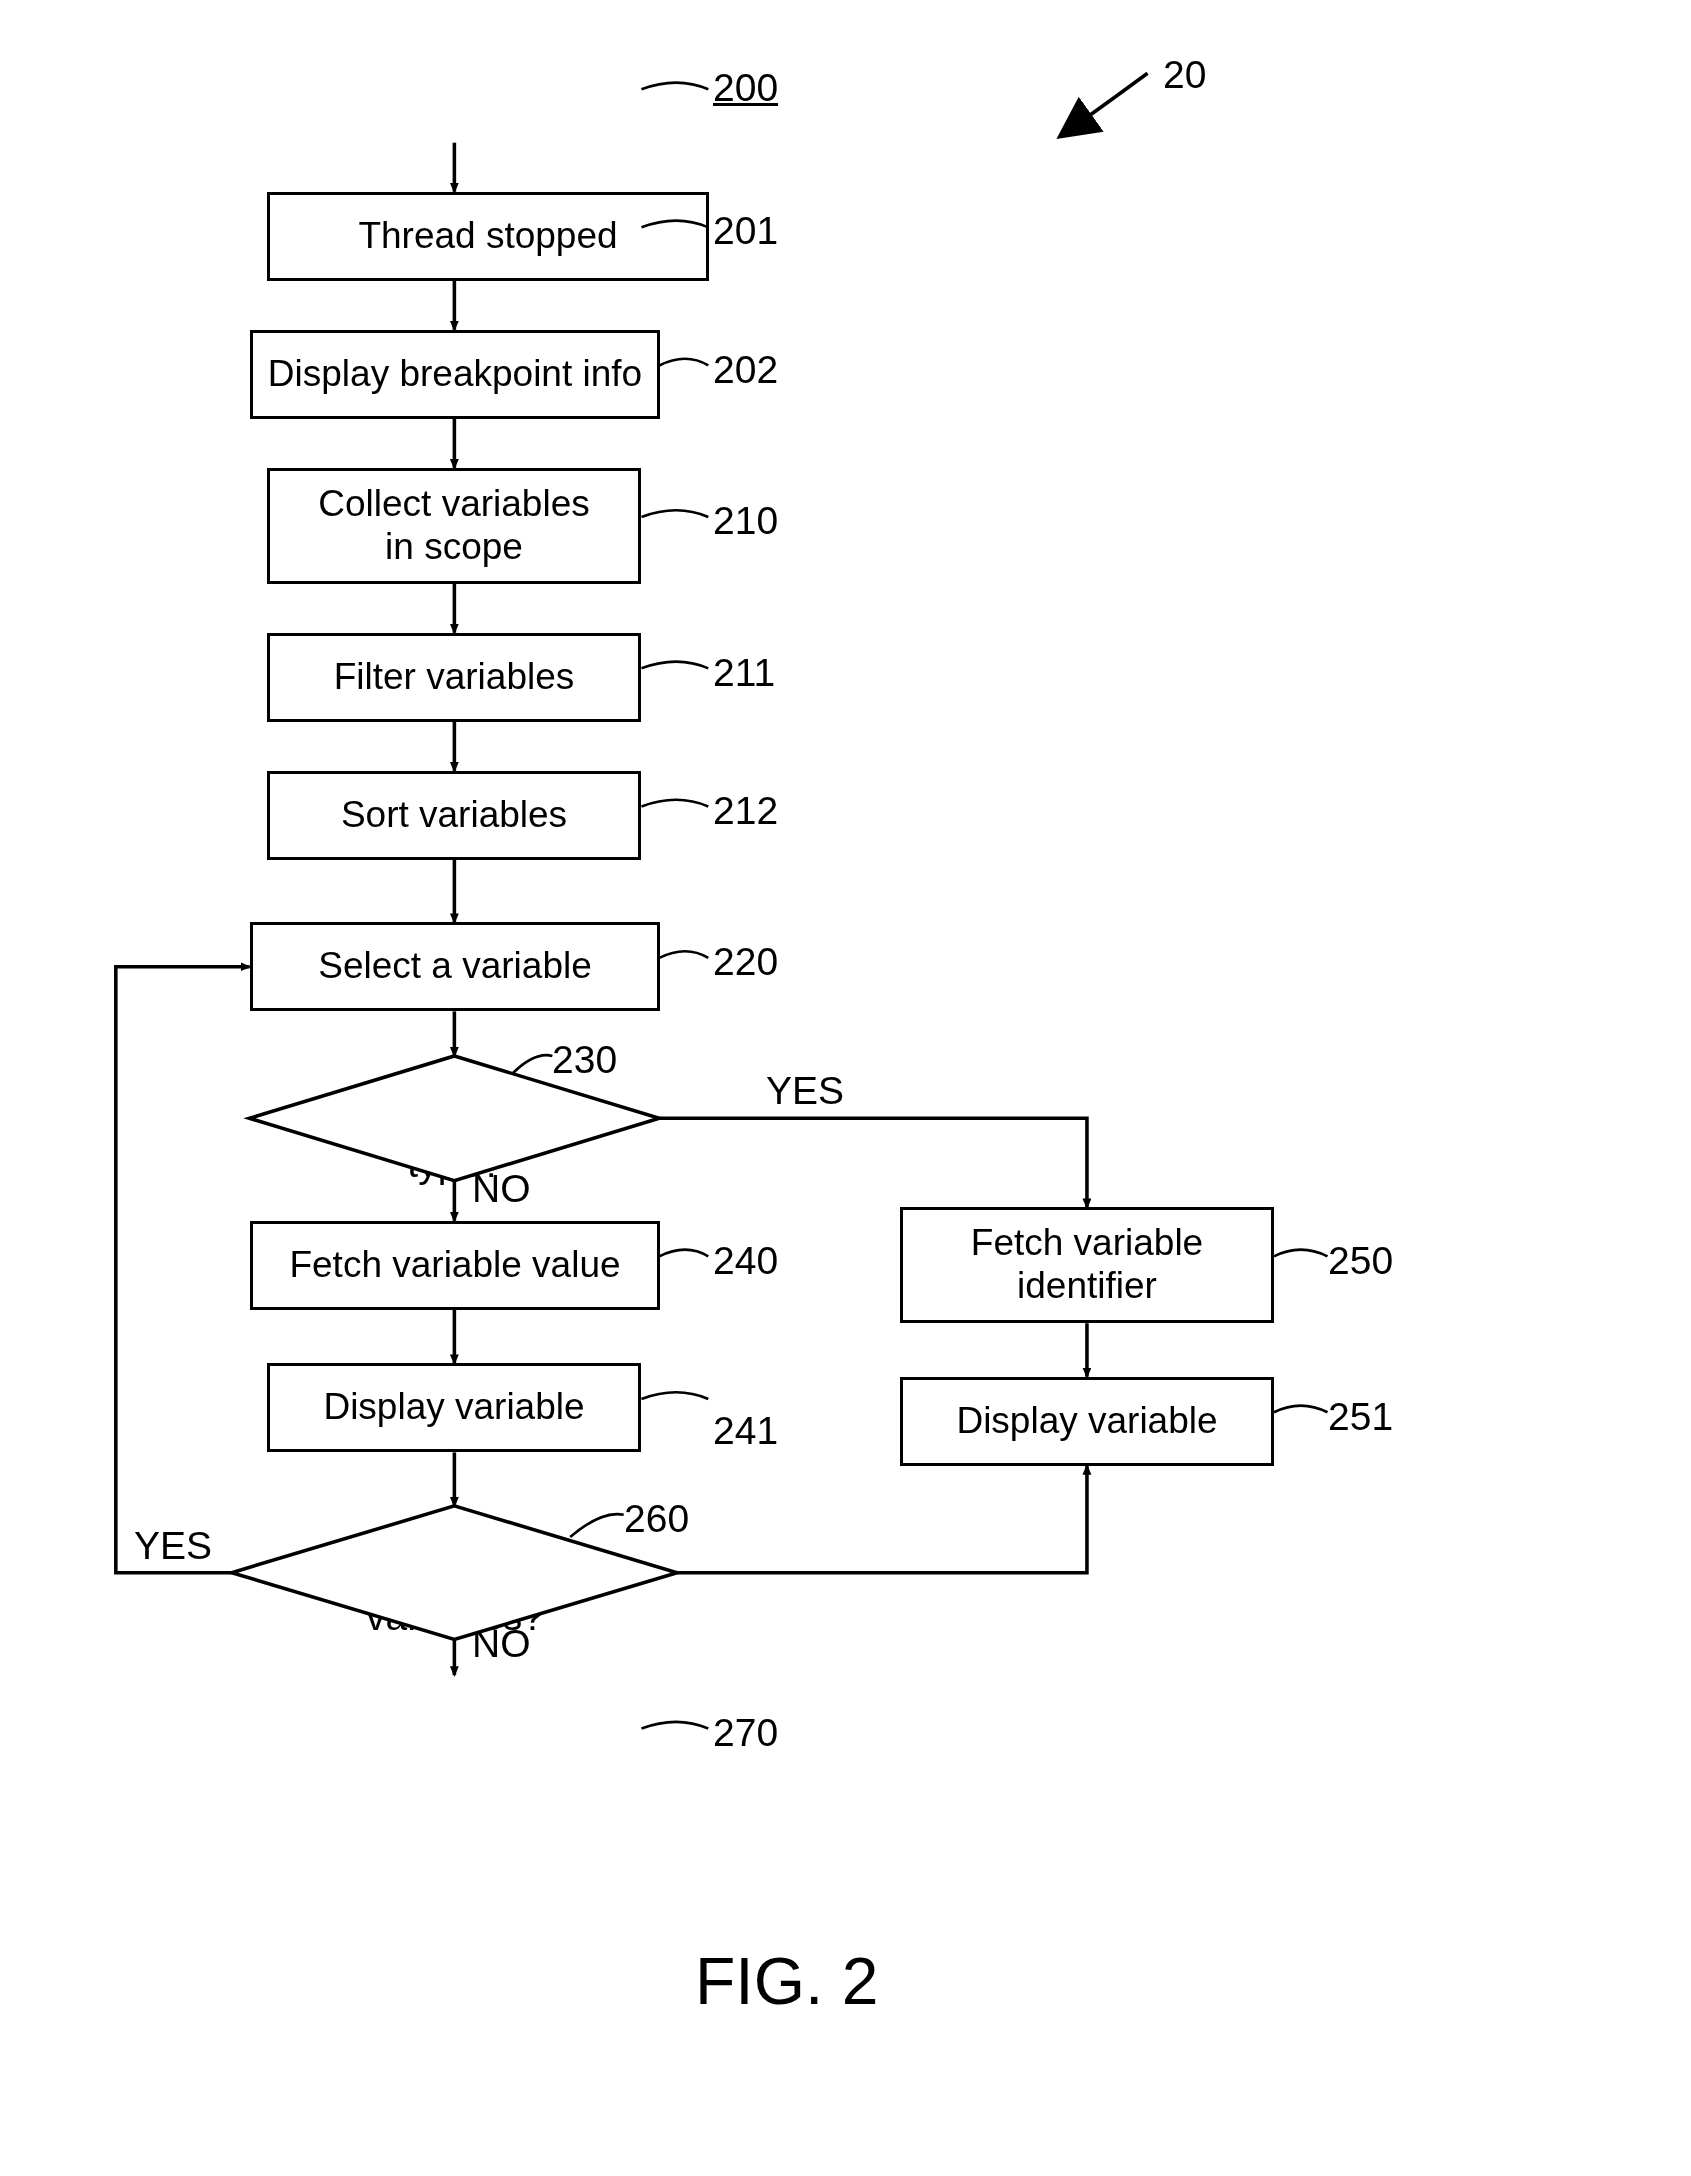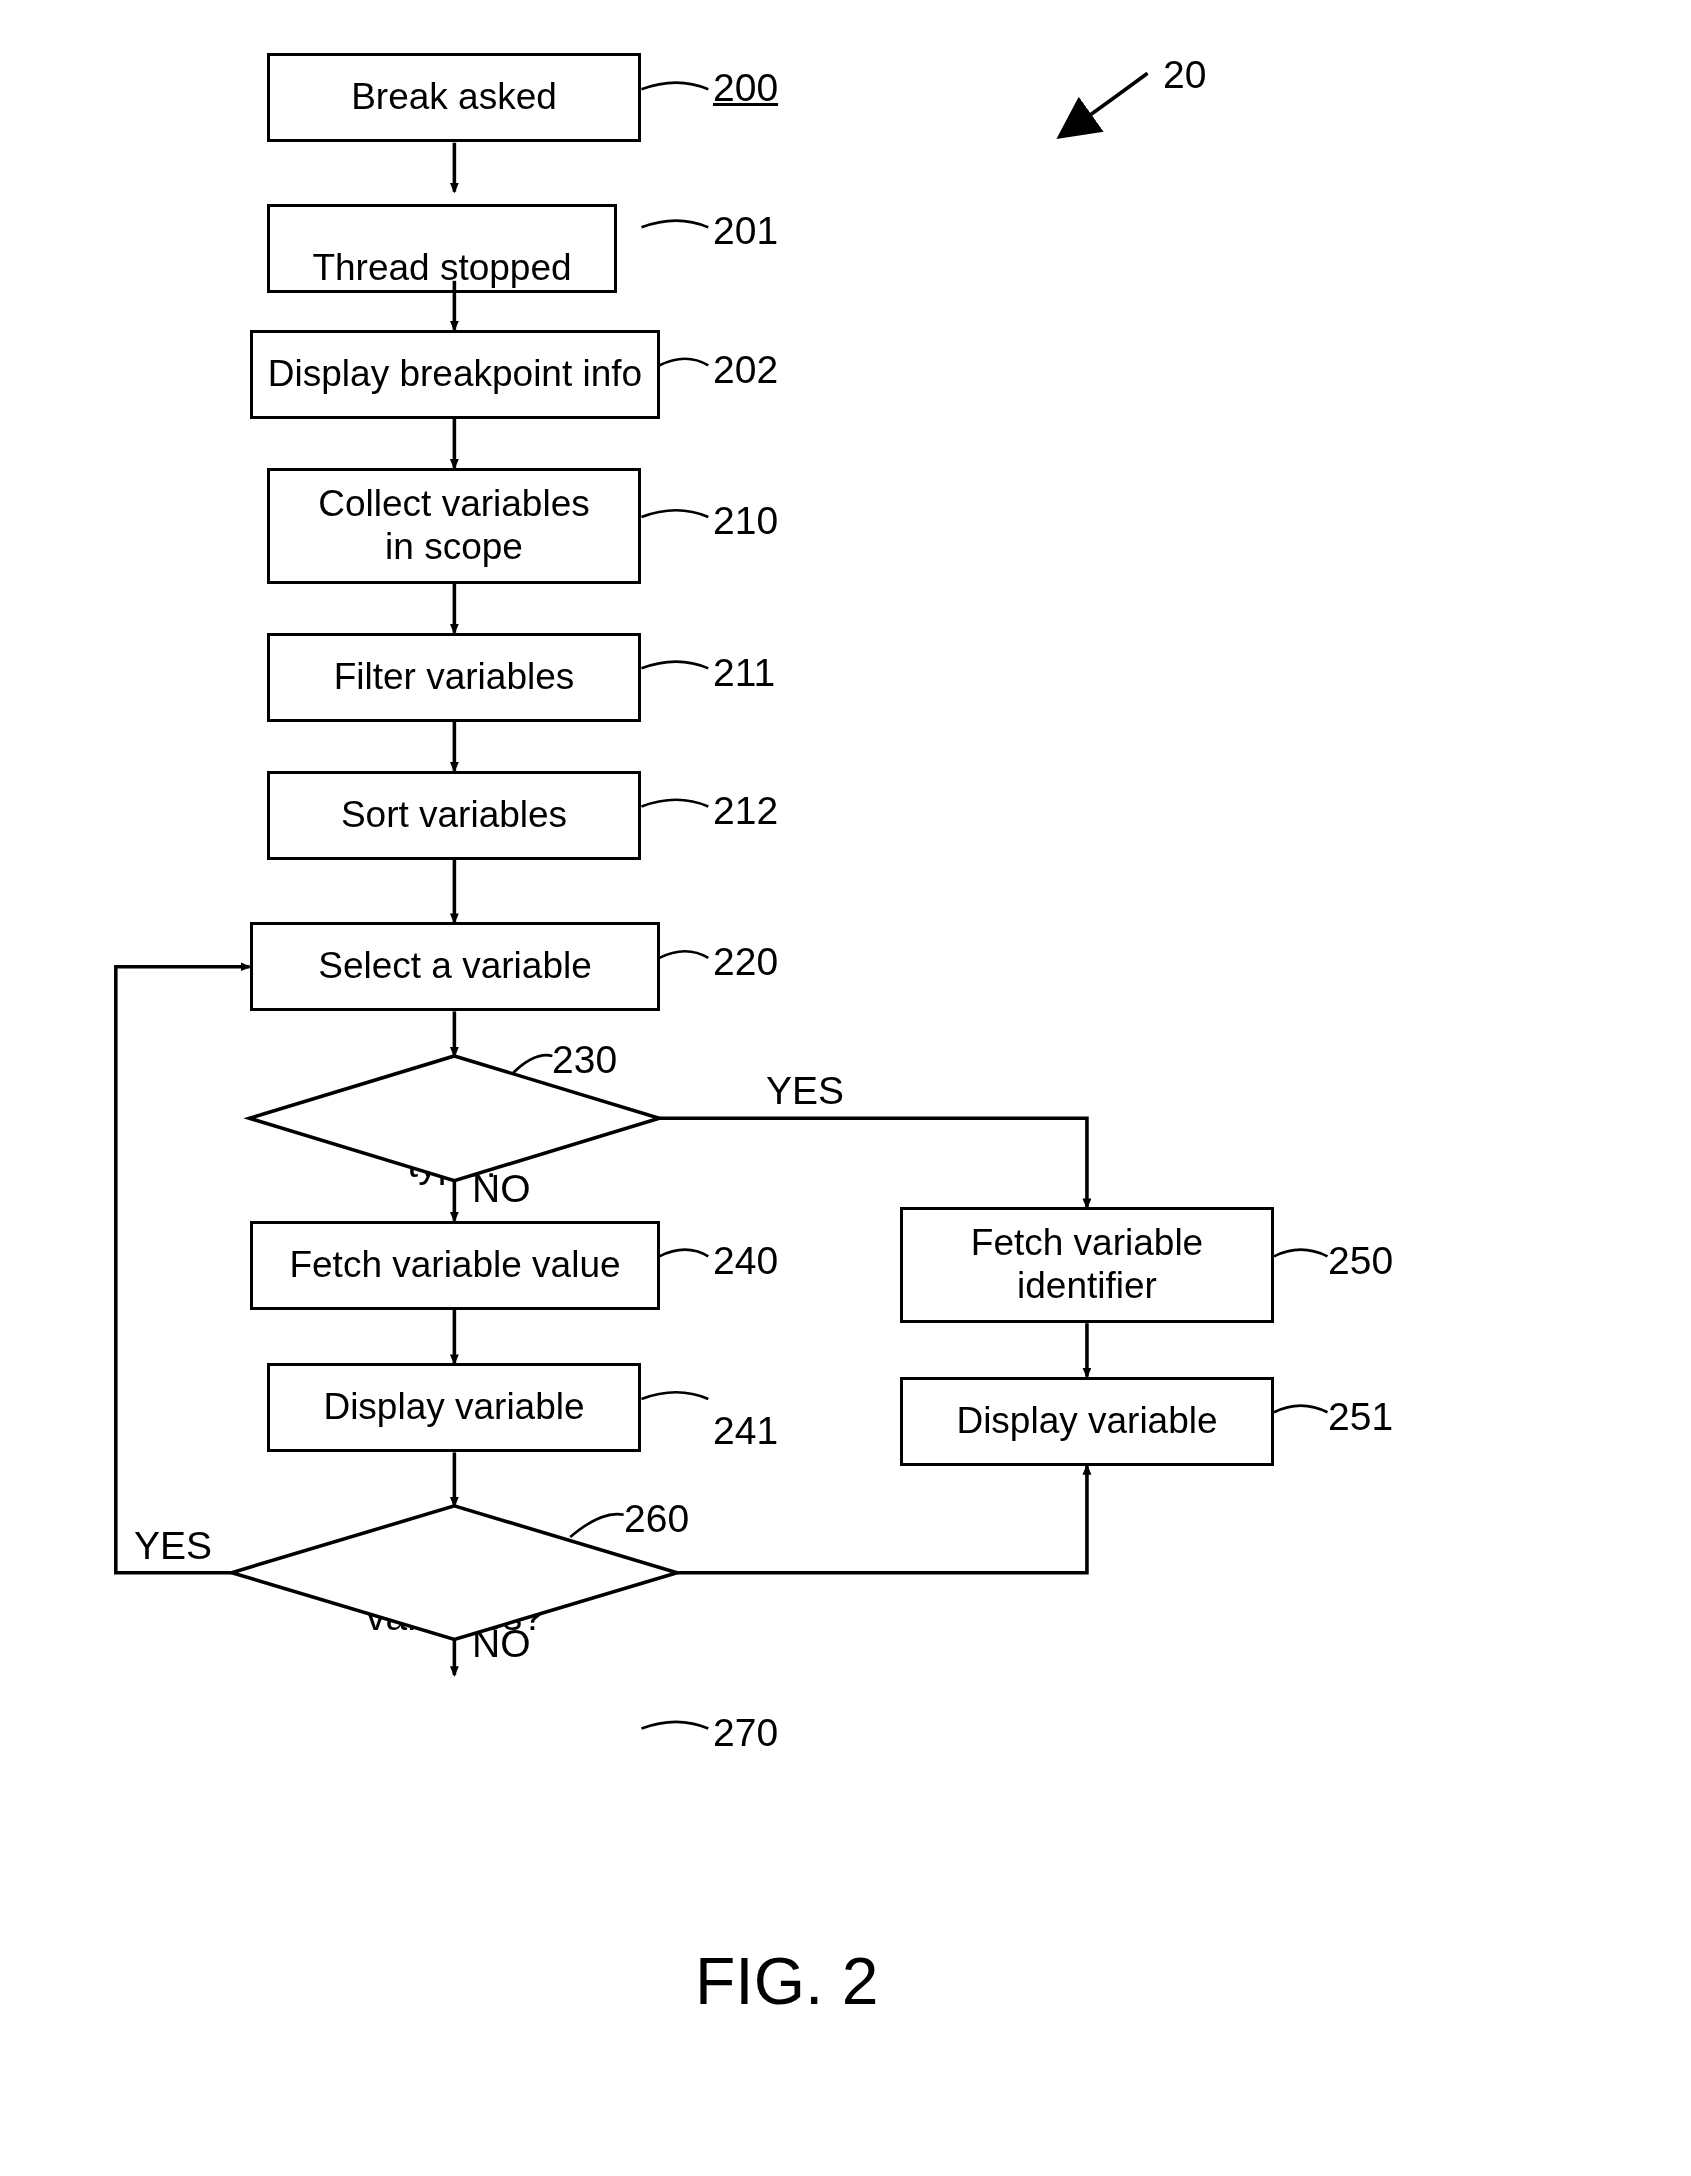--- a/index.html
+++ b/index.html
@@ -52,24 +52,21 @@
   <div class="label" style="left:1163px; top:53px;">20</div>
   <svg class="overlay" viewBox="0 0 1898 2442" width="1691" height="2176">
     <defs>
       <marker id="ah" markerWidth="14" markerHeight="14" refX="3" refY="6" orient="auto" markerUnits="strokeWidth">
         <path d="M0,0 L0,12 L12,6 z" fill="#000"></path>
       </marker>
     </defs>
     <path d="M1288 82 Q1250 110 1215 135" stroke="#000" stroke-width="4" fill="none" marker-end="url(#ah)"></path>
   </svg>
 
-  <div id="b200" class="box" style="left:267px; top:53px; width:374px; height:89px;">
-    <span>Break asked</span>
-  </div>
-  <div id="b201" class="box" style="left:267px; top:204px; width:350px; height:89px;align-items:flex-end;">
+  <div id="b201" class="box" style="left:267px; top:192px; width:442px; height:89px;">
     <span>Thread stopped</span>
   </div>
   <div id="b202" class="box" style="left:250px; top:330px; width:410px; height:89px;">
     <span>Display breakpoint info</span>
   </div>
   <div id="b210" class="box" style="left:267px; top:468px; width:374px; height:116px;">
     <span>Collect variables<br>in scope</span>
   </div>
   <div id="b211" class="box" style="left:267px; top:633px; width:374px; height:89px;">
     <span>Filter variables</span>

